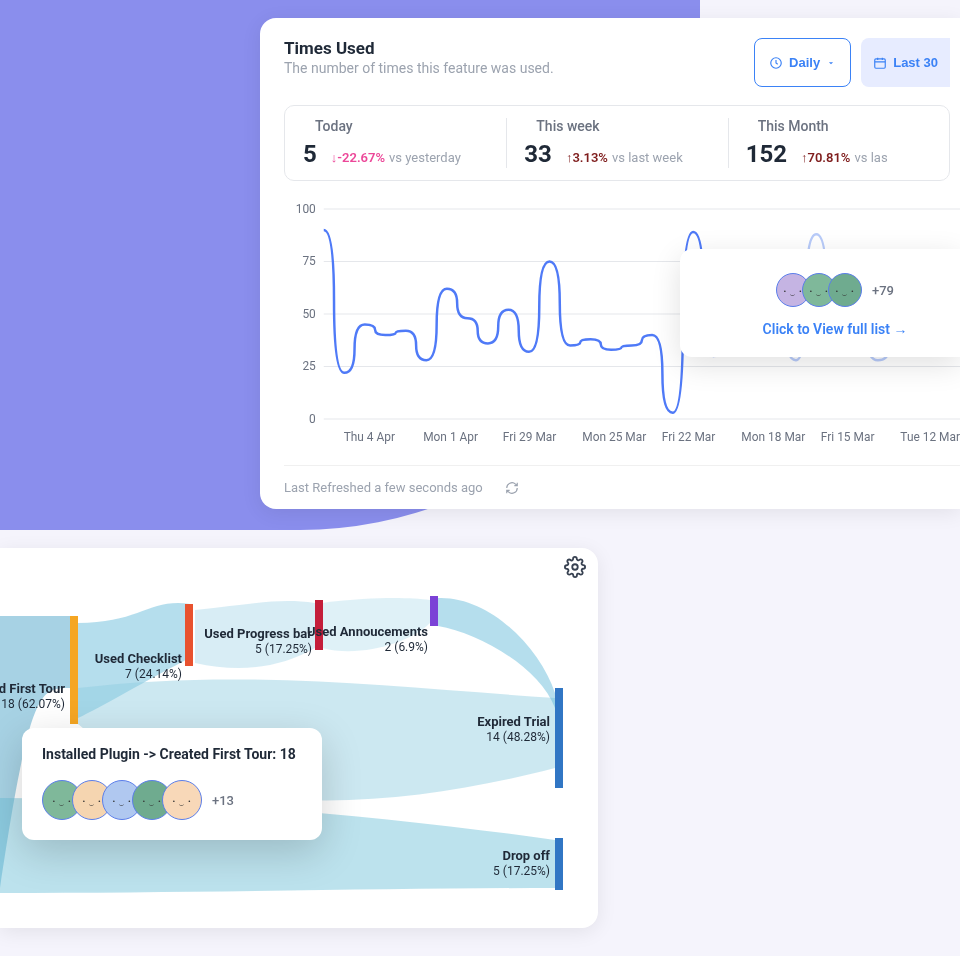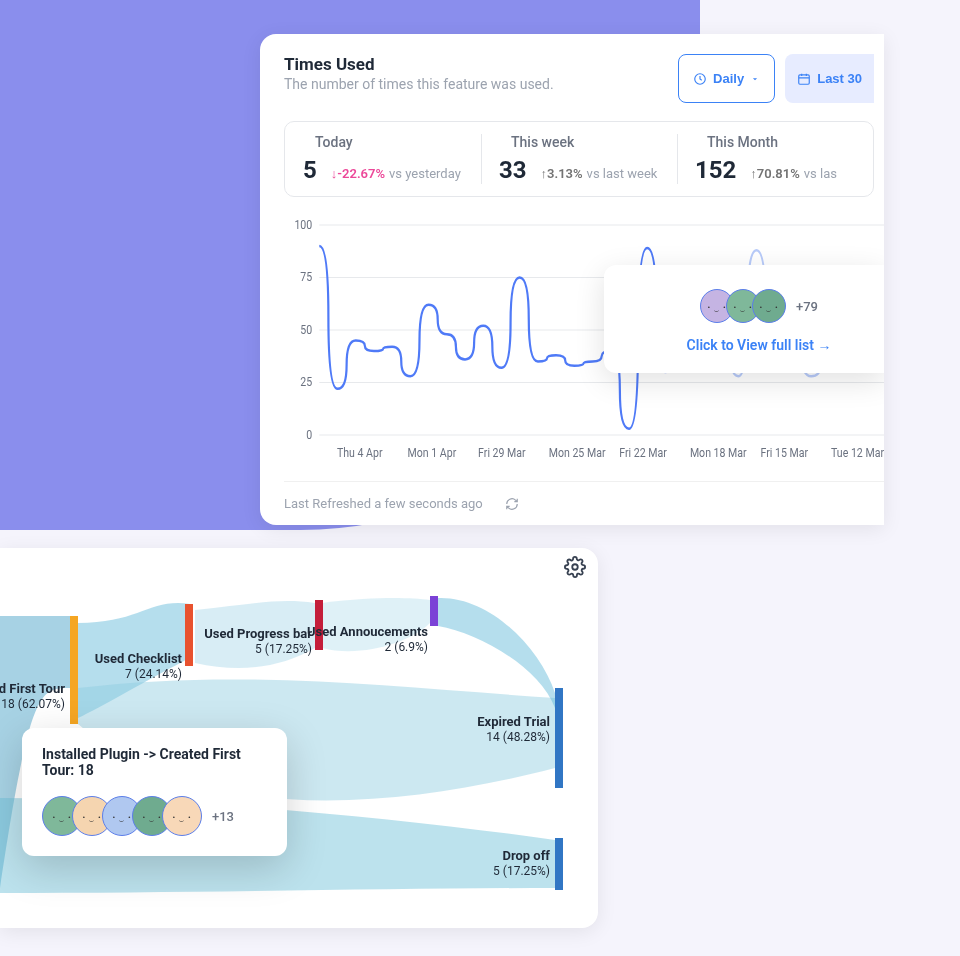--- a/index.html
+++ b/index.html
@@ -1,35 +1,35 @@
 <!DOCTYPE html>
 <html><head>
 <meta charset="utf-8">
 <style>
 * { box-sizing: border-box; margin: 0; padding: 0; }
 body { font-family: -apple-system, BlinkMacSystemFont, 'Segoe UI', Roboto, sans-serif; background: #f5f4fc; width: 960px; height: 956px; overflow: hidden; position: relative; }
 .bg-purple { position: absolute; top: 0; left: 0; width: 700px; height: 530px; background: #8a8eed; border-radius: 0 0 400px 0; }
 
 
-.card1 { position: absolute; top: 34px; left: 260px; width: 624px; background: #fff; border-radius: 16px 0 0 16px; box-shadow: 0 4px 20px rgba(0,0,0,0.08); padding: 20px 0 14px 24px; overflow: hidden; }
+.card1 { position: absolute; top: 18px; left: 260px; width: 700px; background: #fff; border-radius: 16px 0 0 16px; box-shadow: 0 4px 20px rgba(0,0,0,0.08); padding: 20px 0 14px 24px; overflow: hidden; }
 .card1-header { display: flex; justify-content: space-between; align-items: flex-start; padding-right: 10px; }
 .card1-title { font-size: 17px; font-weight: 700; color: #1f2937; }
 .card1-subtitle { font-size: 14px; color: #9ca3af; margin-top: 2px; }
 .card1-controls { display: flex; gap: 10px; }
 .btn-daily { border: 1.5px solid #3b82f6; color: #3b82f6; background: #fff; border-radius: 8px; padding: 16px 14px; font-size: 13px; font-weight: 600; display: flex; align-items: center; gap: 6px; cursor: pointer; }
 .btn-range { background: #e7ecff; color: #3b82f6; border-radius: 8px 0 0 8px; padding: 8px 12px; font-size: 13px; font-weight: 600; display: flex; align-items: center; gap: 6px; border: none; cursor: pointer; }
 .stats-row { display: flex; border: 1px solid #e5e7eb; border-radius: 10px; margin: 18px 10px 18px 0; }
 .stat { flex: 1; padding: 12px 18px; position: relative; }
 .stat:not(:first-child)::before { content: ''; position: absolute; left: 0; top: 12px; bottom: 12px; width: 1px; background: #e5e7eb; }
 .stat-label { font-size: 14px; color: #6b7280; font-weight: 500; margin-left: 12px; }
 .stat-row2 { display: flex; align-items: baseline; gap: 14px; margin-top: 6px; }
 .stat-value { font-size: 24px; font-weight: 700; color: #1f2937; }
 .stat-delta { font-size: 13px; font-weight: 600; }
 .delta-neg { color: #ec4899; }
-.delta-pos { color: #737373; margin-top: 8px; }
+.delta-pos { color: #7f1d1d; margin-top: 8px; }
 .stat-vs { font-size: 13px; color: #9ca3af; }
 .chart-wrap { position: relative; height: 250px; padding-right: 0; }
 .chart-svg { width: 100%; height: 100%; }
 .grid-line { stroke: #e5e7eb; stroke-width: 1; }
 .tick-text { font-size: 12px; fill: #6b7280; }
 .line-path { fill: none; stroke: #4f7af7; stroke-width: 2.5; }
 .line-path-fade { fill: none; stroke: #b8cbf9; stroke-width: 2.5; }
 .overlay-card { position: absolute; top: 50px; right: 0; width: 280px; background: #fff; border-radius: 12px 0 0 12px; box-shadow: 0 8px 30px rgba(0,0,0,0.12); padding: 24px 10px 20px 40px; text-align: center; }
 .avatars { display: flex; justify-content: center; align-items: center; gap: 0; margin-bottom: 14px; }
 .avatar { width: 34px; height: 34px; border-radius: 50%; border: 1.5px solid #5b7eea; display: inline-flex; align-items: center; justify-content: center; margin-left: -8px; font-size: 10px; }
@@ -44,21 +44,21 @@
 .view-link { color: #3b82f6; font-size: 14px; font-weight: 600; cursor: pointer; }
 .footer-refresh { font-size: 13px; color: #9ca3af; margin-top: 16px; padding-top: 14px; border-top: 1px solid #f0f0f0; display: flex; align-items: center; gap: 22px; }
 
 
 .card2 { position: absolute; top: 548px; left: 0; width: 598px; height: 380px; background: #fff; border-radius: 0 16px 16px 0; box-shadow: 0 4px 20px rgba(0,0,0,0.08); overflow: visible; }
 .gear { position: absolute; top: 8px; right: 12px; width: 22px; height: 22px; cursor: pointer; color: #374151; }
 .sankey-svg { width: 100%; height: 100%; }
 .sankey-band { opacity: 0.45; }
 .sankey-label { font-size: 13px; font-weight: 700; fill: #1f2937; }
 .sankey-sub { font-size: 12px; fill: #1f2937; }
-.tooltip-card { position: absolute; top: 180px; left: 22px; width: 265px; background: #fff; border-radius: 12px; box-shadow: 0 12px 40px rgba(0,0,0,0.18); padding: 18px 20px 20px; }
+.tooltip-card { position: absolute; top: 180px; left: 22px; width: 300px; background: #fff; border-radius: 12px; box-shadow: 0 12px 40px rgba(0,0,0,0.18); padding: 18px 20px 20px; }
 .tooltip-title { font-size: 14px; font-weight: 700; color: #1f2937; margin-bottom: 18px; }
 .tooltip-avatars { display: flex; align-items: center; }
 .tooltip-avatars .avatar { width: 40px; height: 40px; margin-left: -10px; }
 .tooltip-avatars .avatar:first-child { margin-left: 0; }
 </style>
 </head>
 <body>
 
 <div class="bg-purple"></div>
 

